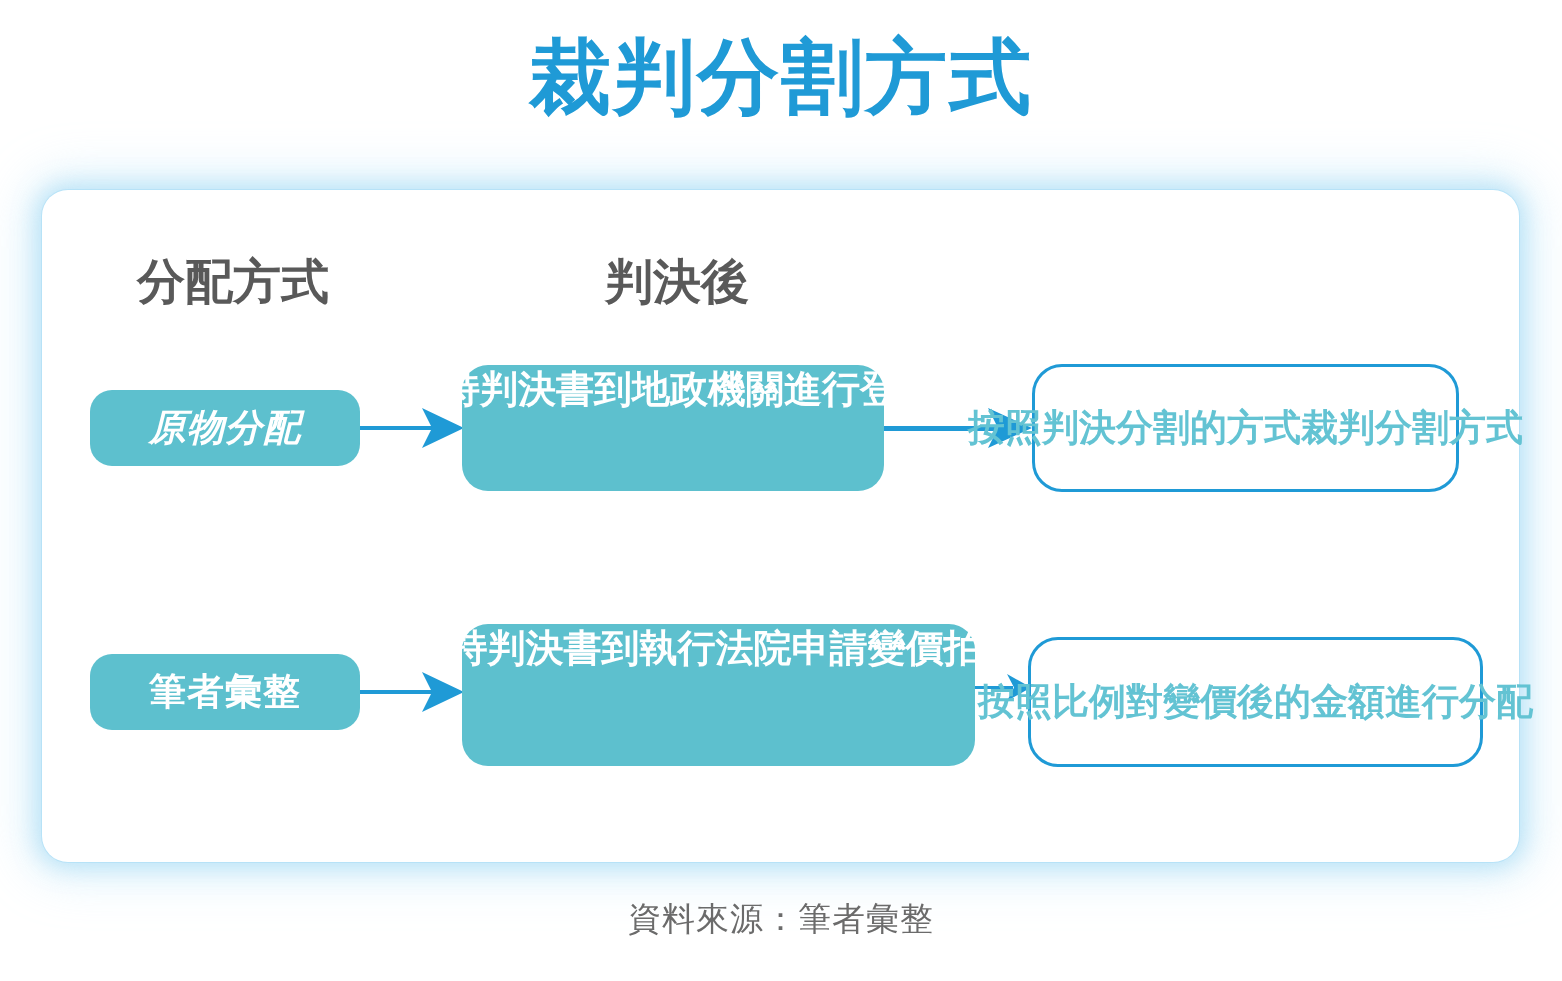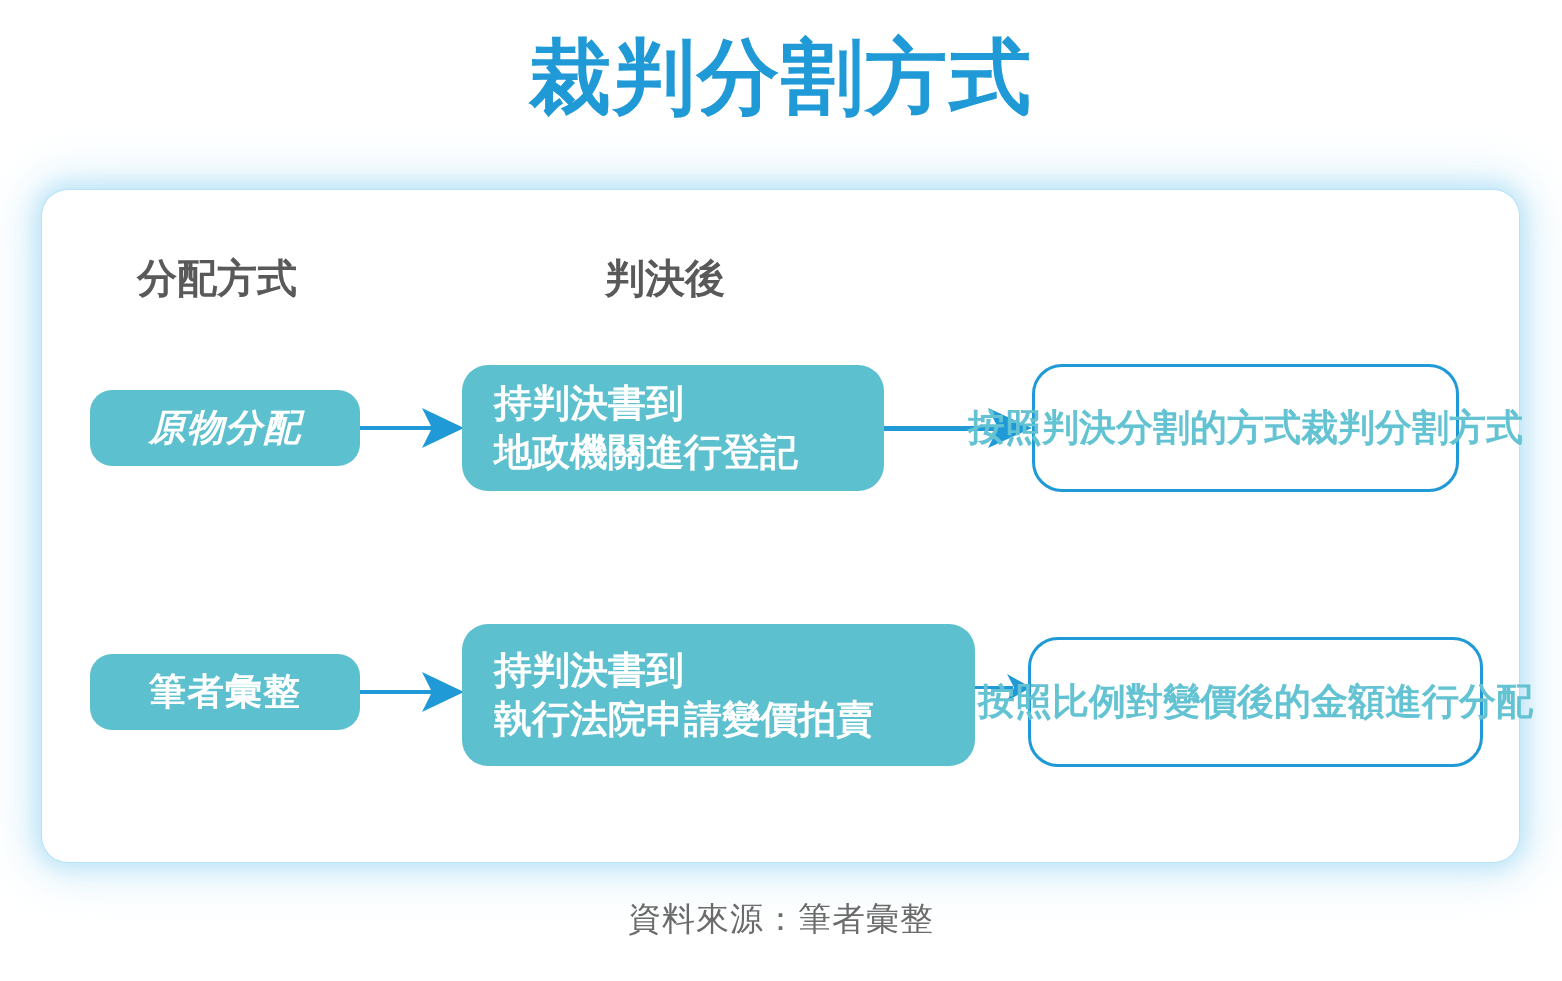--- a/index.html
+++ b/index.html
@@ -49,21 +49,21 @@
     border-radius: 26px;
     box-shadow:
       0 0 0 1px rgba(168, 220, 245, 0.55),
       0 0 22px 6px rgba(150, 212, 243, 0.55),
       0 0 50px 14px rgba(176, 226, 247, 0.40);
   }
 
   
   .col-head {
     position: absolute;
-    font-size: 40px;
+    font-size: 48px;
     font-weight: 700;
     color: #595959;
     line-height: 1;
     white-space: nowrap;
   }
   .col-head.h1 { left: 137px; top: 258px; }
   .col-head.h2 { left: 605px; top: 258px; }
 
   
   .pill {
@@ -81,21 +81,21 @@
   }
   .pill.r1 { left: 90px; top: 390px; width: 270px; height: 76px; font-style: italic; }
   .pill.r2 { left: 90px; top: 654px; width: 270px; height: 76px; }
 
   
   .box-fill {
     position: absolute;
     background: #5dc0ce;
     border-radius: 26px;
     display: flex;
-    flex-direction: column;
+    flex-direction: row;
     justify-content: center;
     color: #ffffff;
     font-weight: 700;
     font-size: 38px;
     line-height: 1.28;
     padding-left: 32px;
     box-sizing: border-box;
     white-space: nowrap;
   }
   .box-fill.r1 { left: 462px; top: 365px; width: 422px; height: 126px; }

